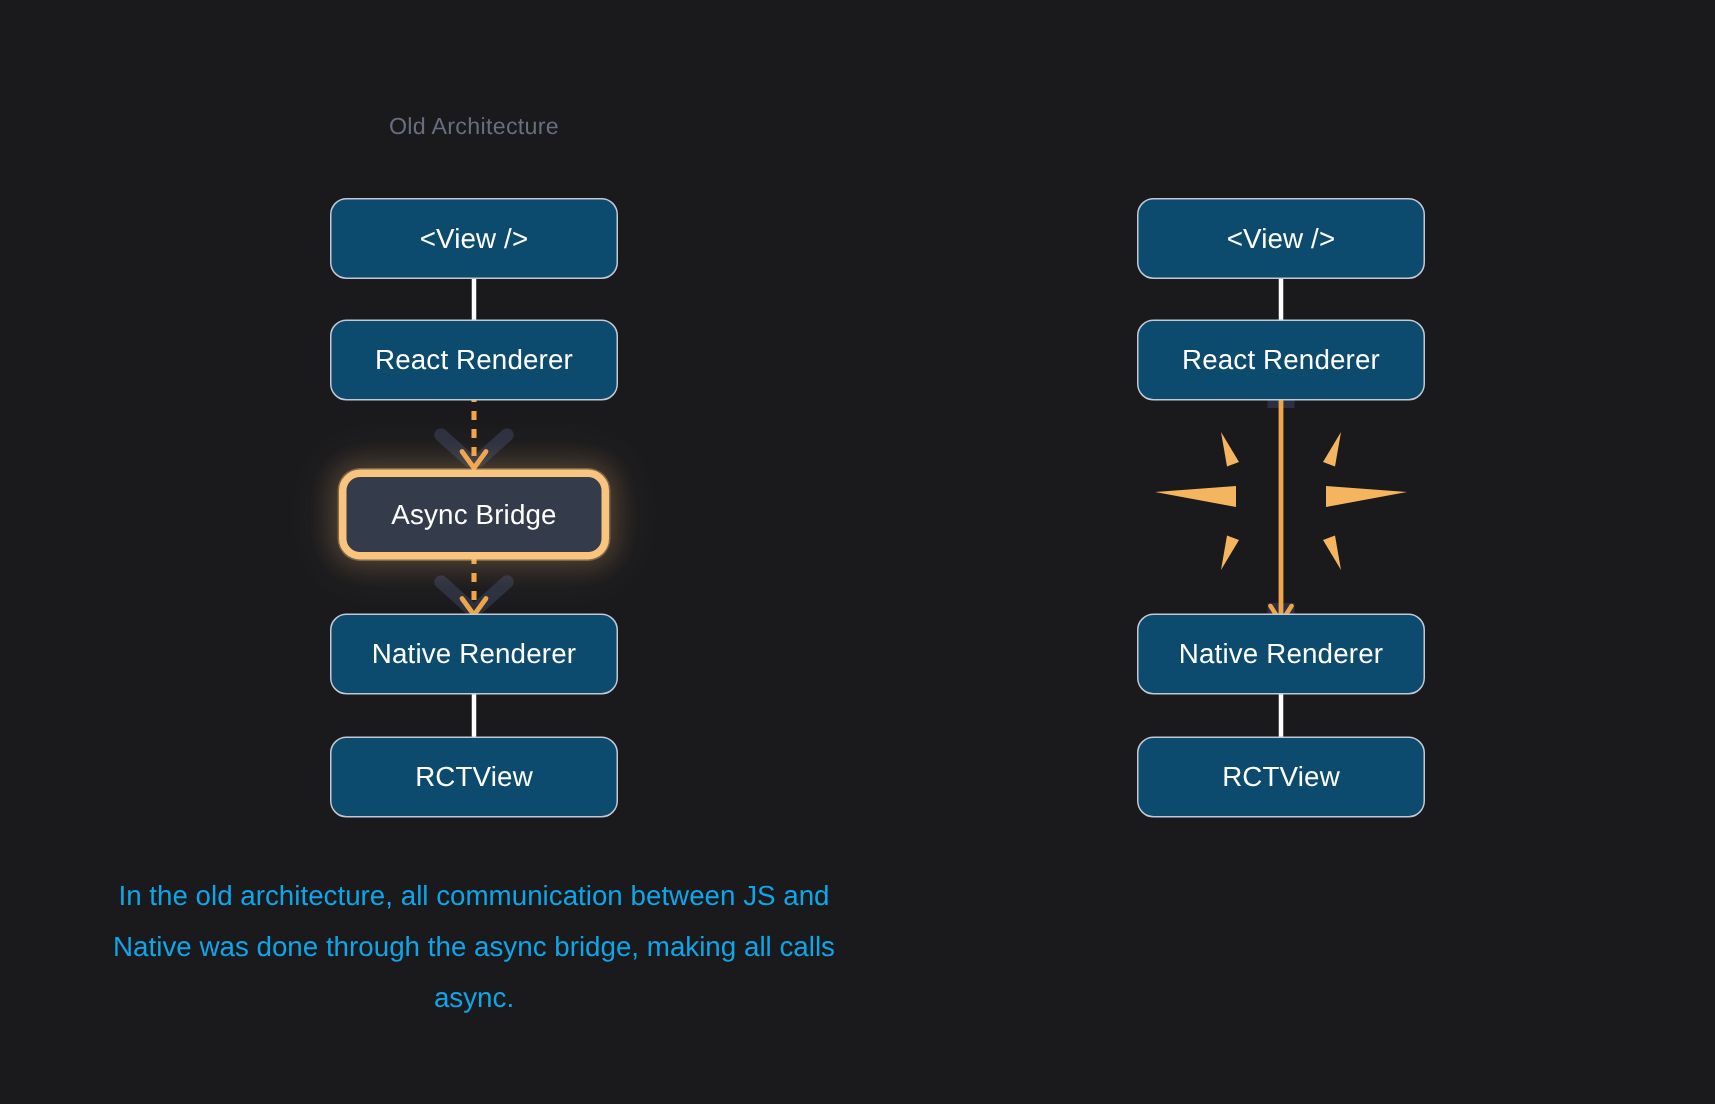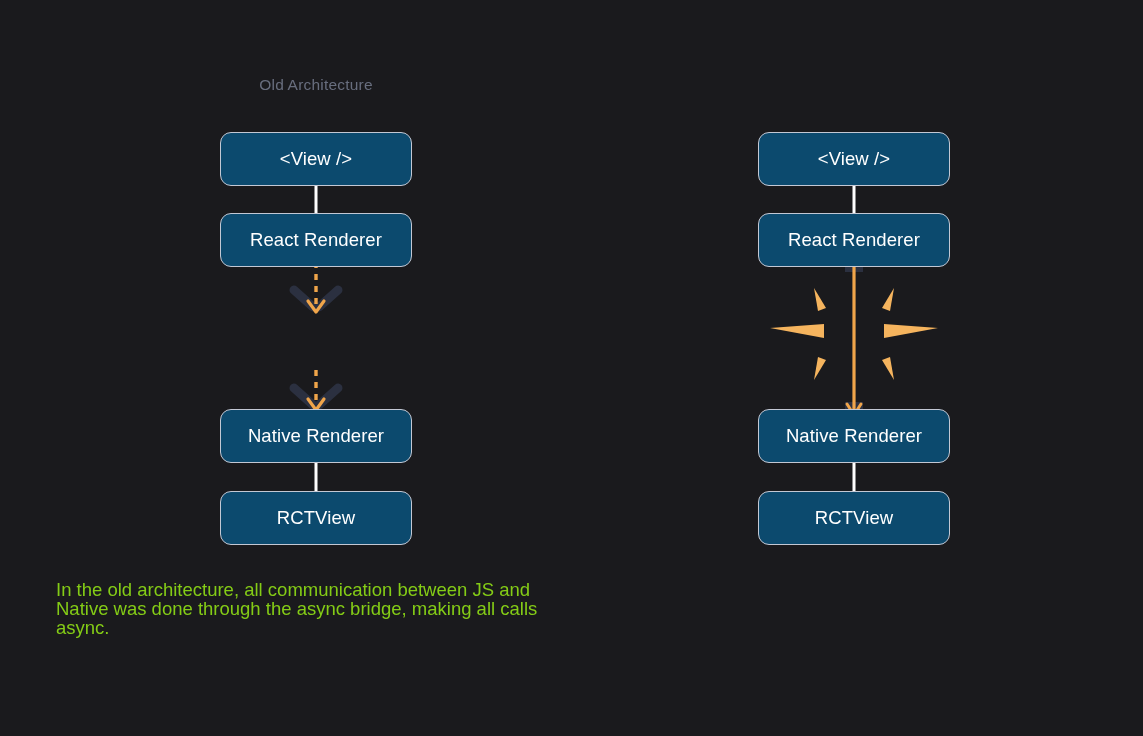--- a/index.html
+++ b/index.html
@@ -123,23 +123,24 @@
     top: 286px;
     z-index: 2;
   }
   .burst-left  { left: 50%; margin-left: -86px; }
   .burst-right { left: 50%; margin-left: 24px; }
 
   
   .caption {
     position: absolute;
     width: 100%;
-    color: #84cc16;
+    text-align: center;
+    color: #0ea5e9;
     font-size: 18.5px;
-    line-height: 19px;
+    line-height: 34px;
   }
   .caption-old { top: 580px; left: 0; }
   .caption-new { top: 580px; left: 0; }
   .caption-new-inner { padding: 0 8px; }
 </style>
 </head>
 <body>
 
 <div class="canvas">
 
@@ -153,20 +154,21 @@
 
     <div class="node node-react">React Renderer</div>
 
     <svg class="dashed-arrow da-top" viewBox="0 0 60 58">
       <path d="M8 28 L27 45" stroke="#2b3040" stroke-width="9" stroke-linecap="round" fill="none"></path>
       <path d="M52 28 L33 45" stroke="#2b3040" stroke-width="9" stroke-linecap="round" fill="none"></path>
       <path d="M30 0 L30 46" stroke="#f0a54a" stroke-width="3.4" fill="none" stroke-dasharray="6 6" stroke-linecap="butt"></path>
       <path d="M22 39 L30 50 L38 39" stroke="#f0a54a" stroke-width="3.2" fill="none" stroke-linecap="round" stroke-linejoin="round"></path>
     </svg>
 
+    <div class="node node-bridge">Async Bridge</div>
 
     <svg class="dashed-arrow da-bottom" viewBox="0 0 60 48">
       <path d="M8 18 L27 35" stroke="#2b3040" stroke-width="9" stroke-linecap="round" fill="none"></path>
       <path d="M52 18 L33 35" stroke="#2b3040" stroke-width="9" stroke-linecap="round" fill="none"></path>
       <path d="M30 0 L30 36" stroke="#f0a54a" stroke-width="3.4" fill="none" stroke-dasharray="6 6" stroke-linecap="butt"></path>
       <path d="M22 29 L30 40 L38 29" stroke="#f0a54a" stroke-width="3.2" fill="none" stroke-linecap="round" stroke-linejoin="round"></path>
     </svg>
 
     <div class="node node-native">Native Renderer</div>
 

